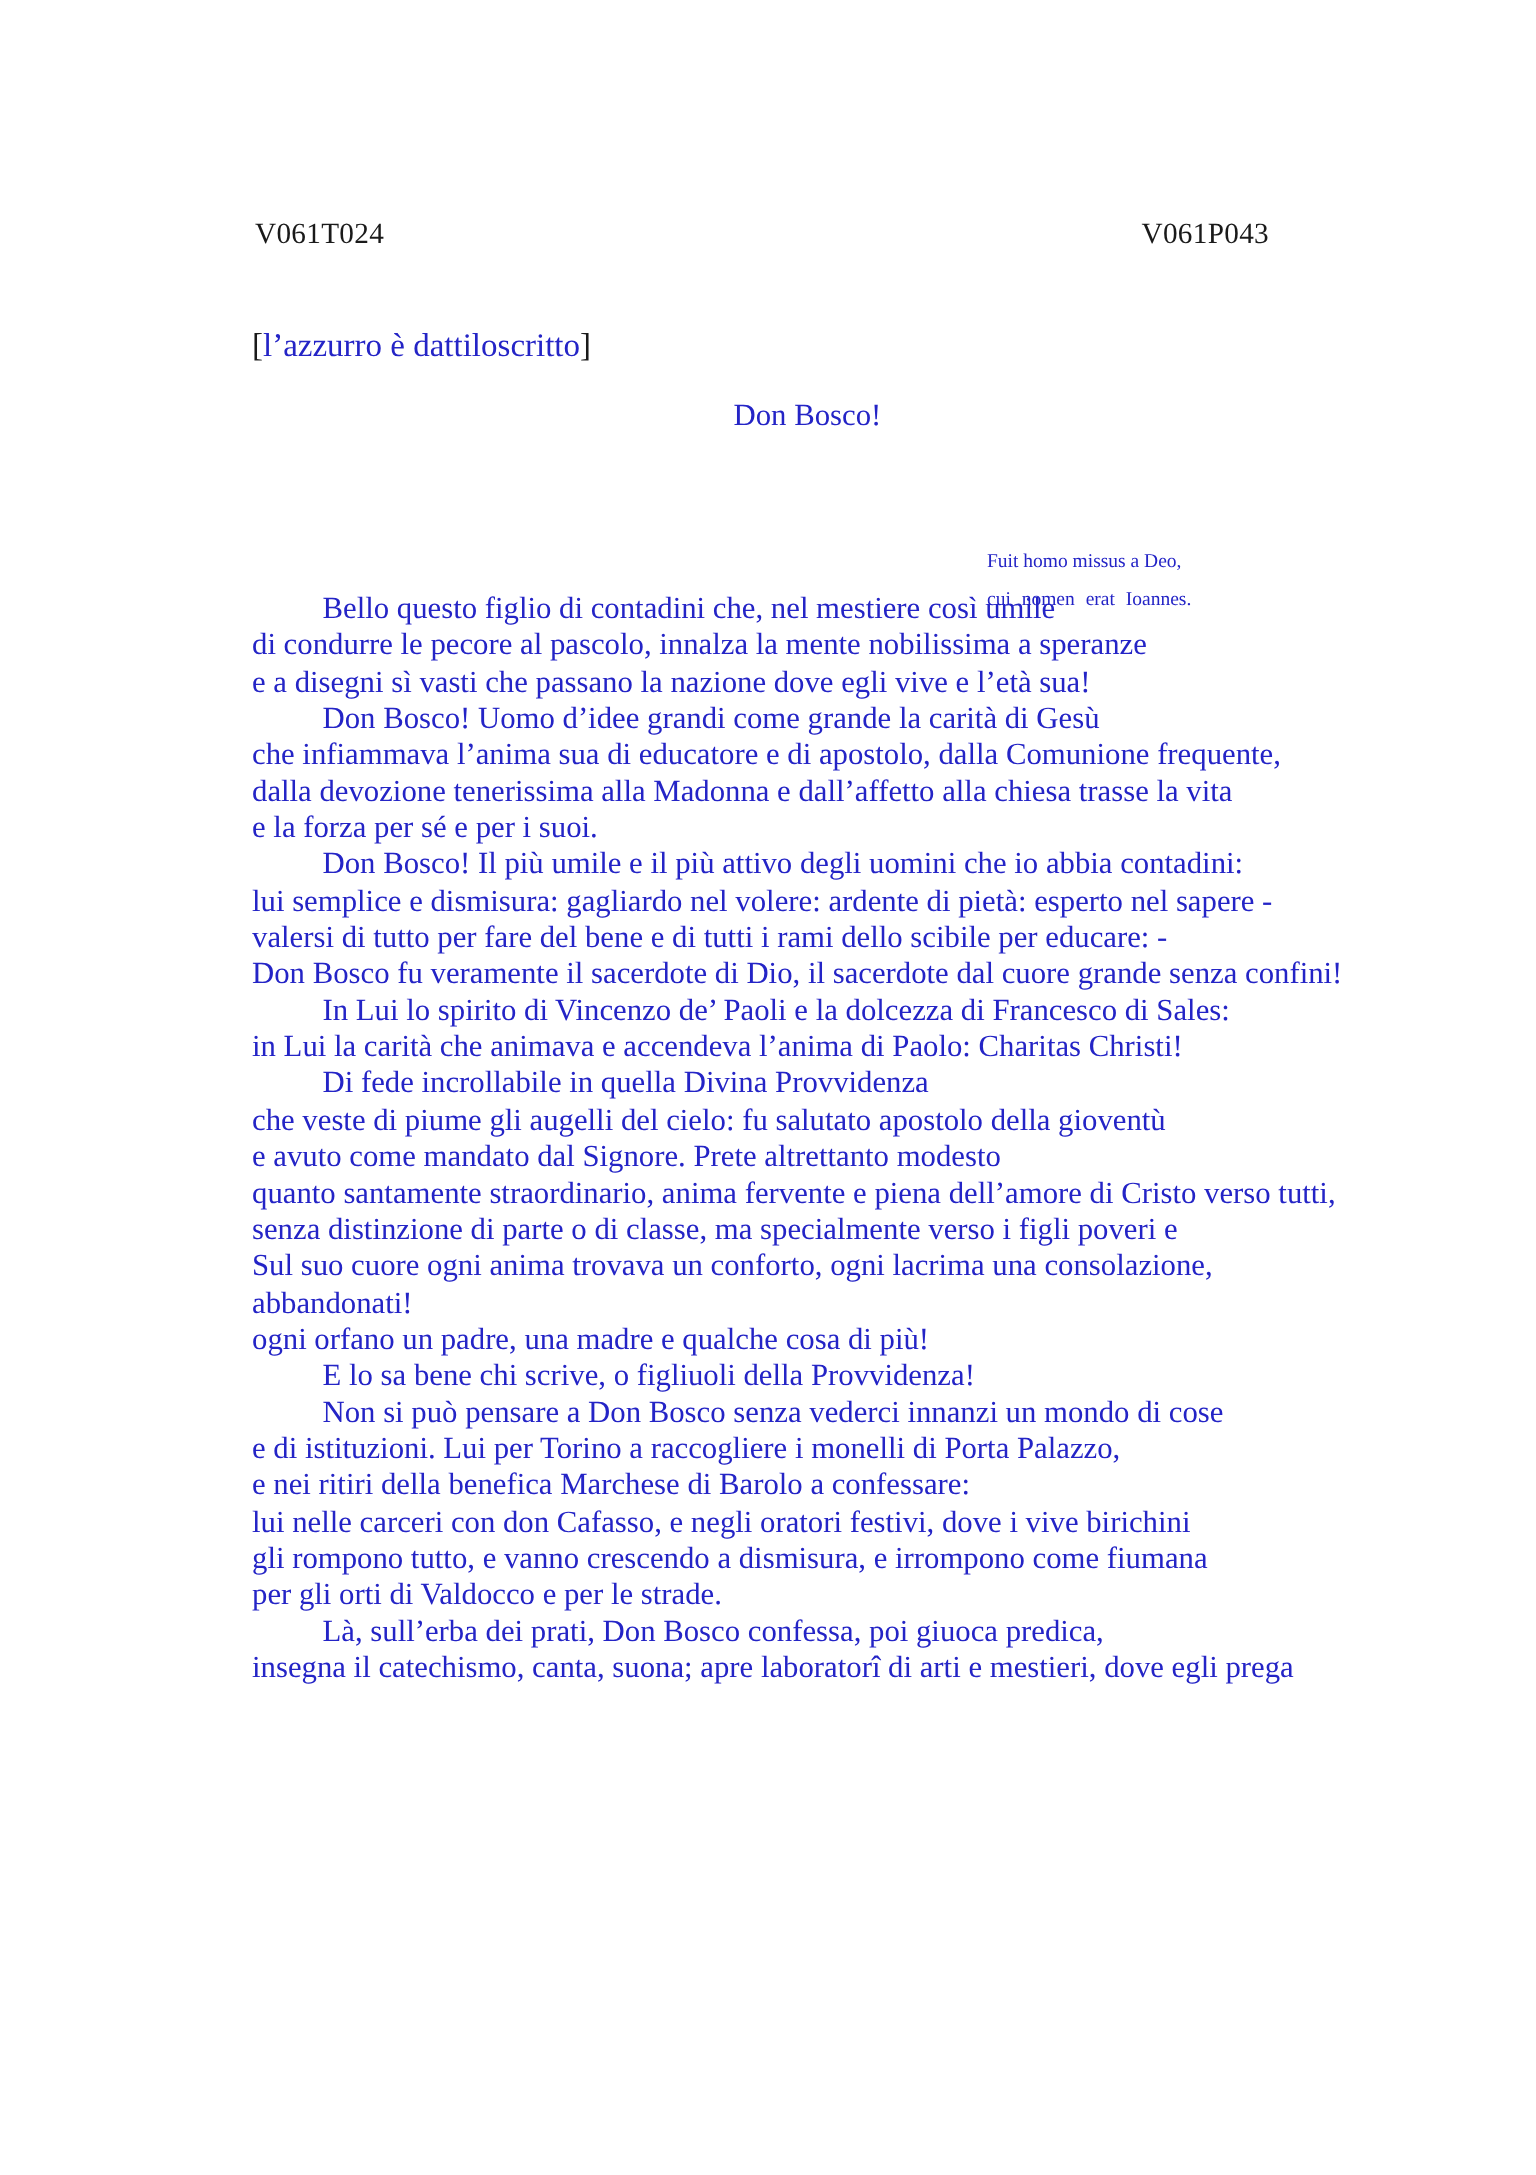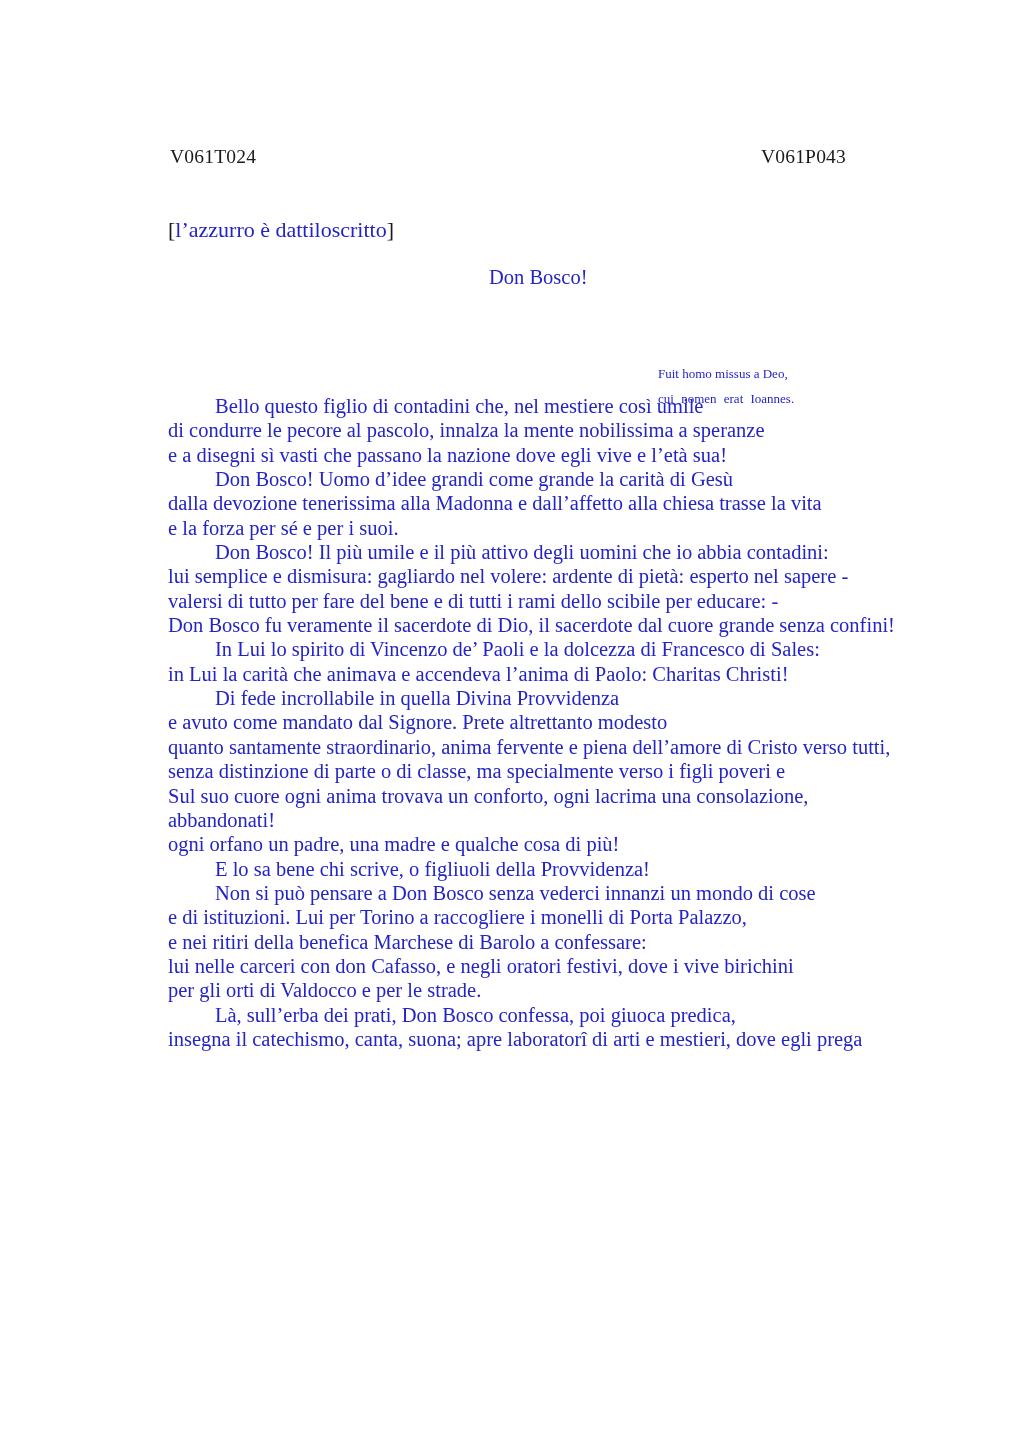--- a/index.html
+++ b/index.html
@@ -94,38 +94,41 @@
   <div class="epigraph">
     <div class="line1">Fuit homo missus a Deo,</div>
     <div class="line2">cui nomen erat Ioannes.</div>
   </div>
 
   <div class="body-text" id="bodyText">
       <div class="line indent">Bello questo figlio di contadini che, nel mestiere così umile</div>
       <div class="line">di condurre le pecore al pascolo, innalza la mente nobilissima a speranze</div>
       <div class="line">e a disegni sì vasti che passano la nazione dove egli vive e l’età sua!</div>
       <div class="line indent">Don Bosco! Uomo d’idee grandi come grande la carità di Gesù</div>
+      <div class="line">che infiammava l’anima sua di educatore e di apostolo, dalla Comunione frequente,</div>
       <div class="line">dalla devozione tenerissima alla Madonna e dall’affetto alla chiesa trasse la vita</div>
       <div class="line">e la forza per sé e per i suoi.</div>
       <div class="line indent">Don Bosco! Il più umile e il più attivo degli uomini che io abbia contadini:</div>
       <div class="line">lui semplice e dismisura: gagliardo nel volere: ardente di pietà: esperto nel sapere -</div>
       <div class="line">valersi di tutto per fare del bene e di tutti i rami dello scibile per educare: -</div>
       <div class="line">Don Bosco fu veramente il sacerdote di Dio, il sacerdote dal cuore grande senza confini!</div>
       <div class="line indent">In Lui lo spirito di Vincenzo de’ Paoli e la dolcezza di Francesco di Sales:</div>
       <div class="line">in Lui la carità che animava e accendeva l’anima di Paolo: Charitas Christi!</div>
       <div class="line indent">Di fede incrollabile in quella Divina Provvidenza</div>
+      <div class="line">che veste di piume gli augelli del cielo: fu salutato apostolo della gioventù</div>
       <div class="line">e avuto come mandato dal Signore. Prete altrettanto modesto</div>
       <div class="line">quanto santamente straordinario, anima fervente e piena dell’amore di Cristo verso tutti,</div>
       <div class="line">senza distinzione di parte o di classe, ma specialmente verso i figli poveri e</div>
       <div class="line">Sul suo cuore ogni anima trovava un conforto, ogni lacrima una consolazione,</div>
       <div class="line">abbandonati!</div>
       <div class="line">ogni orfano un padre, una madre e qualche cosa di più!</div>
       <div class="line indent">E lo sa bene chi scrive, o figliuoli della Provvidenza!</div>
       <div class="line indent">Non si può pensare a Don Bosco senza vederci innanzi un mondo di cose</div>
       <div class="line">e di istituzioni. Lui per Torino a raccogliere i monelli di Porta Palazzo,</div>
       <div class="line">e nei ritiri della benefica Marchese di Barolo a confessare:</div>
       <div class="line">lui nelle carceri con don Cafasso, e negli oratori festivi, dove i vive birichini</div>
+      <div class="line">gli rompono tutto, e vanno crescendo a dismisura, e irrompono come fiumana</div>
       <div class="line">per gli orti di Valdocco e per le strade.</div>
       <div class="line indent">Là, sull’erba dei prati, Don Bosco confessa, poi giuoca predica,</div>
       <div class="line">insegna il catechismo, canta, suona; apre laboratorî di arti e mestieri, dove egli prega</div>
     </div>
 
 </div>
 
 </body></html>

